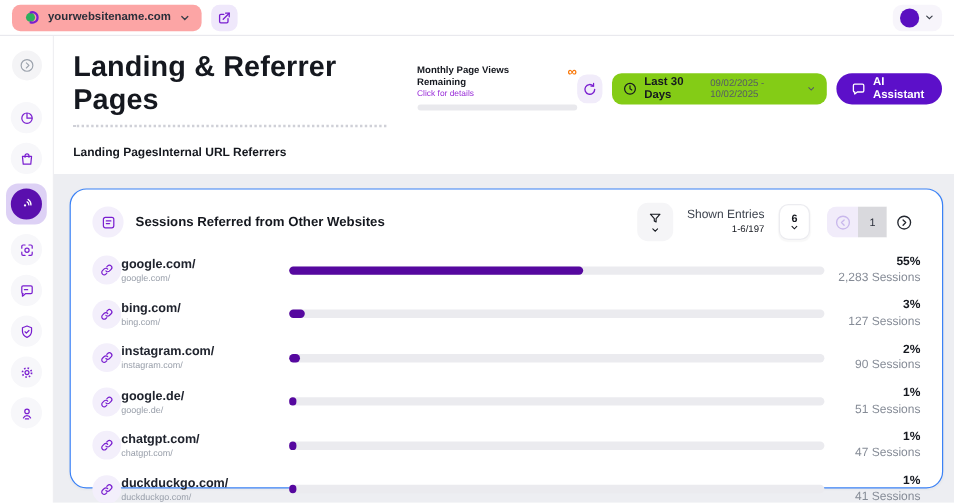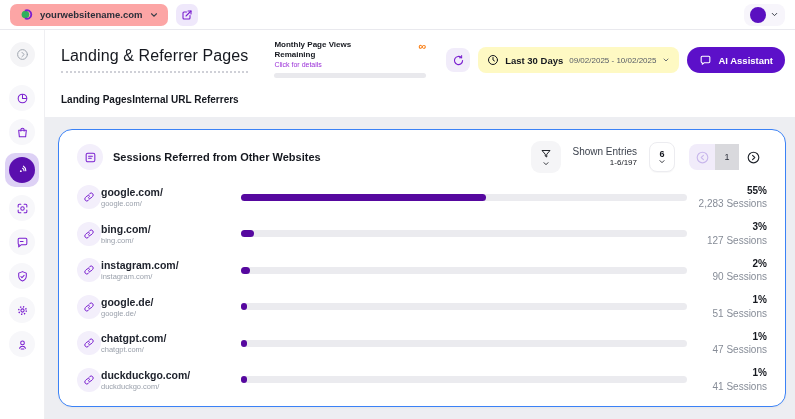--- a/index.html
+++ b/index.html
@@ -36,32 +36,32 @@
               align-items:center; justify-content:center; cursor:pointer; margin-bottom:8px; }
   .nav-item-active-wrap { width:34px; height:34px; border-radius:10px; background:#ddd1f5;
               display:flex; align-items:center; justify-content:center; cursor:pointer; margin-bottom:8px; }
   .nav-item-active { width:26px; height:26px; border-radius:50%; background:#5a0fae; display:flex;
               align-items:center; justify-content:center; }
 
   
   .main { flex:1; display:flex; flex-direction:column; background:#edeef2; min-width:0; }
   .main-header { background:#fff; padding:12px 10px 0 16px; }
   .header-row1 { display:flex; align-items:center; }
-  .page-title { font-size:16px; font-weight:normal; color:#15181f; padding-bottom:6px;
+  .page-title { font-size:24px; font-weight:bold; color:#15181f; padding-bottom:6px;
                 border-bottom:2px dotted #cfd0d7; letter-spacing:.1px; }
   .quota { width:152px; margin-left:26px; margin-top:-2px; }
   .quota-top { display:flex; align-items:flex-start; }
   .quota-label { font-size:8px; font-weight:bold; color:#15181f; line-height:1.25; width:118px; }
   .quota-infinity { margin-left:auto; color:#f9790b; font-size:11px; font-weight:bold; line-height:1;
                     margin-top:1px; }
   .quota-link { font-size:7px; color:#9a2fd8; cursor:pointer; margin-top:1px; }
   .quota-bar { margin-top:5px; height:5px; border-radius:3px; background:#e9e9ed; }
   .refresh-btn { width:24px; height:24px; border-radius:8px; background:#f1ecfa; margin-left:auto;
                  display:flex; align-items:center; justify-content:center; cursor:pointer; }
-  .date-pill { display:flex; align-items:center; gap:6px; background:#fef9c3; border-radius:8px;
+  .date-pill { display:flex; align-items:center; gap:6px; background:#84cc16; border-radius:8px;
                height:26px; padding:0 9px; margin-left:8px; cursor:pointer; }
   .date-preset { font-size:9.5px; font-weight:bold; color:#15181f; }
   .date-range { font-size:8px; color:#555b66; }
   .ai-btn { display:flex; align-items:center; gap:6px; background:#5c10c9; border-radius:13px;
             height:26px; padding:0 12px; margin-left:8px; cursor:pointer; }
   .ai-btn .label { font-size:9.5px; font-weight:bold; color:#fff; }
 
   
   .tabs { display:flex; align-items:center; margin-top:10px; padding-bottom:6px; }
   .tab { font-size:10px; font-weight:bold; color:#15181f; cursor:pointer; padding:6px 0; }

